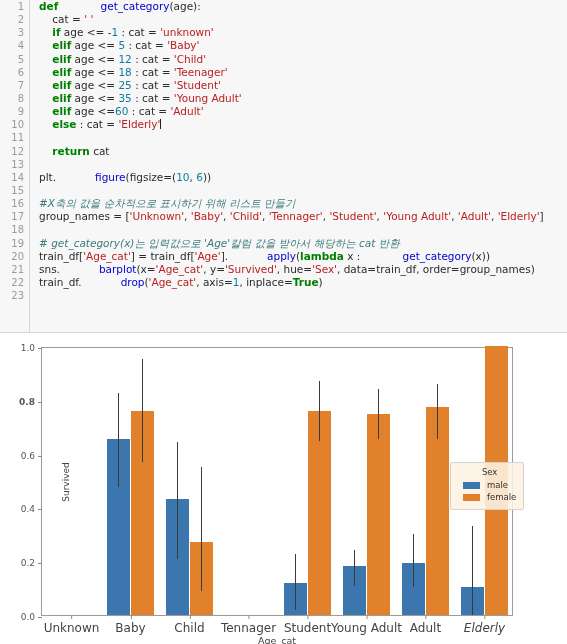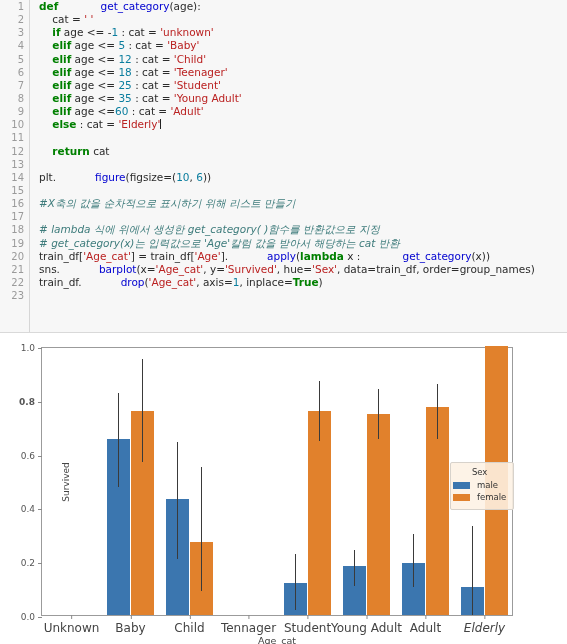--- a/index.html
+++ b/index.html
@@ -117,21 +117,21 @@
   .errbar {
     position: absolute;
     width: 1.6px;
     background: #3a3a3a;
   }
   .legend {
     position: absolute;
     background: rgba(253, 241, 228, 0.88);
     border: 1px solid #d7d2cb;
     border-radius: 2px;
-    padding: 4px 7px 5px 2px;
+    padding: 4px 7px 5px 12px;
   }
   .legend-title {
     font-family: "DejaVu Sans", sans-serif;
     font-size: 8.5px; color: #333;
     text-align: center; margin-bottom: 3px;
   }
   .legend-row {
     display: flex; align-items: center;
     margin-bottom: 2px;
   }
@@ -184,22 +184,22 @@
     <div class="cl" id="cl6">&nbsp;&nbsp;&nbsp;&nbsp;<span class="kw">elif</span>&nbsp;age&nbsp;&lt;=&nbsp;<span class="num">25</span>&nbsp;:&nbsp;cat&nbsp;=&nbsp;<span class="str">'Student'</span></div>
     <div class="cl" id="cl7">&nbsp;&nbsp;&nbsp;&nbsp;<span class="kw">elif</span>&nbsp;age&nbsp;&lt;=&nbsp;<span class="num">35</span>&nbsp;:&nbsp;cat&nbsp;=&nbsp;<span class="str">'Young Adult'</span></div>
     <div class="cl" id="cl8">&nbsp;&nbsp;&nbsp;&nbsp;<span class="kw">elif</span>&nbsp;age&nbsp;&lt;=<span class="num">60</span>&nbsp;:&nbsp;cat&nbsp;=&nbsp;<span class="str">'Adult'</span></div>
     <div class="cl" id="cl9">&nbsp;&nbsp;&nbsp;&nbsp;<span class="kw">else</span>&nbsp;:&nbsp;cat&nbsp;=&nbsp;<span class="str">'Elderly'</span><span class="cursor"></span></div>
     <div class="cl" id="cl10">&nbsp;</div>
     <div class="cl" id="cl11">&nbsp;&nbsp;&nbsp;&nbsp;<span class="kw">return</span>&nbsp;cat</div>
     <div class="cl" id="cl12">&nbsp;</div>
     <div class="cl" id="cl13">plt.<span class="fn">figure</span>(figsize=(<span class="num">10</span>,&nbsp;<span class="num">6</span>))</div>
     <div class="cl" id="cl14">&nbsp;</div>
     <div class="cl" id="cl15"><span class="cm">#X축의 값을 순차적으로 표시하기 위해 리스트 만들기</span></div>
+    <div class="cl" id="cl16">group_names&nbsp;=&nbsp;[<span class="str">'Unknown'</span>,&nbsp;<span class="str">'Baby'</span>,&nbsp;<span class="str">'Child'</span>,&nbsp;<span class="str">'Tennager'</span>,&nbsp;<span class="str">'Student'</span>,&nbsp;<span class="str">'Young Adult'</span>,&nbsp;<span class="str">'Adult'</span>,&nbsp;<span class="str">'Elderly'</span>]</div>
     <div class="cl" id="cl17">&nbsp;</div>
-    <div class="cl" id="cl18"><span class="cm"># lambda 식에 위에서 생성한 get_category( )함수를 반환값으로 지정</span></div>
     <div class="cl" id="cl19"><span class="cm"># get_category(x)는 입력값으로 'Age'칼럼 값을 받아서 해당하는 cat 반환</span></div>
     <div class="cl" id="cl20">train_df[<span class="str">'Age_cat'</span>]&nbsp;=&nbsp;train_df[<span class="str">'Age'</span>].<span class="fn">apply</span>(<span class="kw">lambda</span>&nbsp;x&nbsp;:&nbsp;<span class="fn">get_category</span>(x))</div>
     <div class="cl" id="cl21">sns.<span class="fn">barplot</span>(x=<span class="str">'Age_cat'</span>,&nbsp;y=<span class="str">'Survived'</span>,&nbsp;hue=<span class="str">'Sex'</span>,&nbsp;data=train_df,&nbsp;order=group_names)</div>
     <div class="cl" id="cl22">train_df.<span class="fn">drop</span>(<span class="str">'Age_cat'</span>,&nbsp;axis=<span class="num">1</span>,&nbsp;inplace=<span class="kw">True</span>)</div>
   </div>
 </div>
 
 <div class="figure">
   <div class="plot-box" id="plot-box">
     <div class="ylabel">Survived</div>

